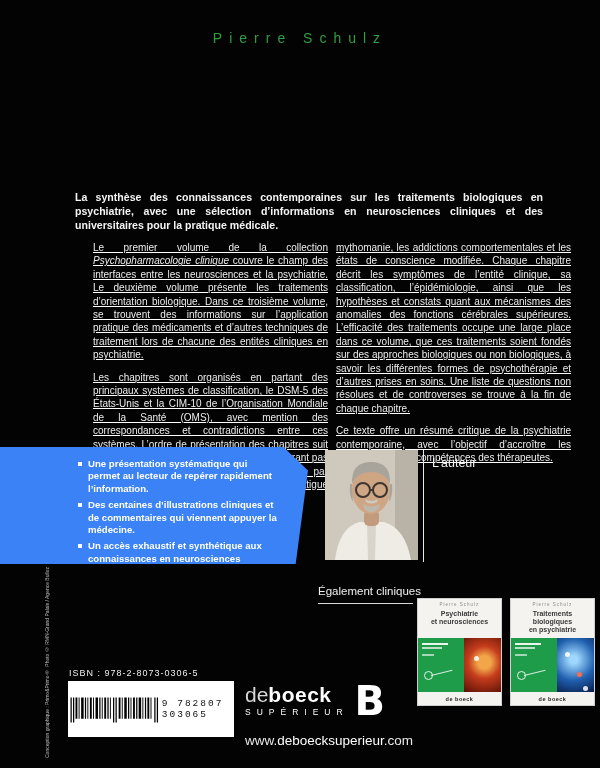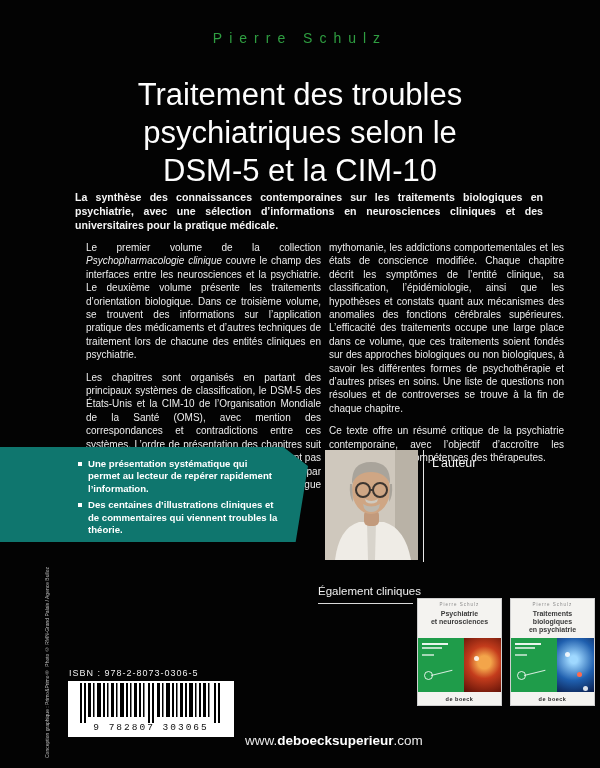--- a/index.html
+++ b/index.html
@@ -16,29 +16,29 @@
     position:absolute;top:76px;left:0;width:100%;text-align:center;
     font-size:31px;line-height:38px;font-weight:400;color:#fdfdfd;
   }
   
   .lead{
     position:absolute;top:190px;left:75px;width:468px;
     font-size:10.6px;line-height:14.2px;font-weight:700;text-align:justify;color:#f4f4f4;
   }
   
   .columns{
-    position:absolute;top:241px;left:86px;width:478px;display:flex;gap:8px;
+    position:absolute;top:241px;left:93px;width:478px;display:flex;gap:8px;text-decoration:underline;
   }
   .col{width:237px;font-size:10px;line-height:13.4px;text-align:justify;color:#ededed;}
   .col p{margin:0 0 9px 0;}
   .italic{font-style:italic;}
   
   .green-box{
-    position:absolute;top:447px;left:0;width:308px;height:95px;
-    background:#0f766e;
+    position:absolute;top:447px;left:0;width:308px;height:117px;
+    background:#3b82f6;
     -webkit-clip-path:polygon(0 0,92% 0,100% 20%,96% 100%,0 100%);
     clip-path:polygon(0 0,92% 0,100% 20%,96% 100%,0 100%);
     box-sizing:border-box;padding:11px 26px 0 78px;
   }
   .green-box .bullet-item{
     display:flex;margin-bottom:4px;font-size:9.6px;line-height:12.4px;font-weight:700;color:#fff;
   }
   .bullet-sq{
     flex:0 0 auto;width:4px;height:4px;background:#fff;margin:4px 6px 0 0;
   }
@@ -90,54 +90,49 @@
   .credits{
     position:absolute;left:44px;top:672px;height:86px;
     writing-mode:vertical-rl;transform:rotate(180deg);
     font-size:5px;line-height:7px;color:#bdbdbd;white-space:nowrap;
   }
   .isbn-label{
     position:absolute;top:668px;left:69px;font-size:9px;letter-spacing:1px;color:#efefef;text-align:right;
   }
   .barcode{
     position:absolute;top:681px;left:68px;width:166px;height:56px;background:#fff;
-    display:flex;flex-direction:column;align-items:center;
+    display:flex;align-items:center;
   }
   .barcode svg{display:block;margin-top:2px;}
   .barcode-number{
     font-family:"Liberation Mono",monospace;font-size:9.5px;color:#111;letter-spacing:2px;margin-top:-1px;
   }
   .ref-code{
     position:absolute;top:776px;left:86px;font-size:9.5px;letter-spacing:1.5px;color:#f2f2f2;
     font-family:Liberation Mono, monospace;font-weight:700;
   }
   .pub-logo{position:absolute;top:684px;left:245px;display:flex;align-items:flex-start;}
   .pub-words{display:flex;flex-direction:column;}
   .pub-name{font-size:21px;line-height:22px;color:#fff;}
   .pub-name .light{font-weight:400;color:#d8d8d8;}
   .pub-name .bold{font-weight:700;letter-spacing:.5px;}
   .pub-sub{font-size:8.5px;letter-spacing:6px;color:#fff;margin-top:1px;}
   .pub-mark{
     font-size:40px;font-weight:700;line-height:34px;color:#fff;margin-left:6px;
     font-family:"DejaVu Sans",sans-serif;
   }
   .website{position:absolute;top:733px;left:245px;font-size:13.5px;color:#e9e9e9;}
-  .website .wbold{font-weight:700;color:#fff;}
+  .website .wbold{font-weight:400;color:#fff;}
 </style>
 </head>
 <body>
 
 <div class="page">
 
   <div class="top-author">Pierre Schulz</div>
-  <div class="main-title">
-    <div>Traitement des troubles</div>
-    <div>psychiatriques selon le</div>
-    <div>DSM-5 et la CIM-10</div>
-  </div>
 
   <div class="lead">La synthèse des connaissances contemporaines sur les traitements biologiques en psychiatrie, avec une sélection d’informations en neurosciences cliniques et des universitaires pour la pratique médicale.</div>
 
   <div class="columns">
     <div class="col">
       <p><span>Le premier volume de la collection </span><span class="italic">Psychopharmacologie clinique</span><span> couvre le champ des interfaces entre les neurosciences et la psychiatrie. Le deuxième volume présente les traitements d’orientation biologique. Dans ce troisième volume, se trouvent des informations sur l’application pratique des médicaments et d’autres techniques de traitement lors de chacune des entités cliniques en psychiatrie.</span></p>
       <p>Les chapitres sont organisés en partant des principaux systèmes de classification, le DSM-5 des États-Unis et la CIM-10 de l’Organisation Mondiale de la Santé (OMS), avec mention des correspondances et contradictions entre ces systèmes. L’ordre de présentation des chapitres suit celui du DSM-5. Des entités cliniques ne figurant pas dans le DSM-5 ou la CIM-10 sont ajoutées, par exemple l’obésité, la fibromyalgie, la fatigue chronique, la</p>
     </div>
     <div class="col">
       <p>mythomanie, les addictions comportementales et les états de conscience modifiée. Chaque chapitre décrit les symptômes de l’entité clinique, sa classification, l’épidémiologie, ainsi que les hypothèses et constats quant aux mécanismes des anomalies des fonctions cérébrales supérieures. L’efficacité des traitements occupe une large place dans ce volume, que ces traitements soient fondés sur des approches biologiques ou non biologiques, à savoir les différentes formes de psychothérapie et d’autres prises en soins. Une liste de questions non résolues et de controverses se trouve à la fin de chaque chapitre.</p>
@@ -145,21 +140,21 @@
     </div>
   </div>
 
   <div class="green-box">
     <div class="bullet-item">
       <span class="bullet-sq"></span>
       <span>Une présentation systématique qui permet au lecteur de repérer rapidement l’information.</span>
     </div>
     <div class="bullet-item">
       <span class="bullet-sq"></span>
-      <span>Des centaines d’illustrations cliniques et de commentaires qui viennent troubles la théorie.</span>
+      <span>Des centaines d’illustrations cliniques et de commentaires qui viennent appuyer la médecine.</span>
     </div>
     <div class="bullet-item">
       <span class="bullet-sq"></span>
       <span>Un accès exhaustif et synthétique aux connaissances en neurosciences cliniques, psychiatrie et psychopharmacologie.</span>
     </div>
     <div class="bullet-item">
       <span class="bullet-sq"></span>
       <span>Une synthèse critique de l’utilisation des médicaments psychotropes.</span>
     </div>
   </div>
@@ -286,18 +281,27 @@
           <rect x="132" y="0" width="1.5" height="34"></rect>
         <rect x="138" y="0" width="2" height="40"></rect>
           <rect x="142" y="0" width="2" height="40"></rect>
       </g>
     </svg>
     <div class="barcode-number">9 782807 303065</div>
   </div>
 
   <div class="ref-code">PSYNEURO3</div>
 
+  <div class="pub-logo">
+    <div class="pub-words">
+      <div class="pub-name">
+        <span class="light">de</span><span class="bold">boeck</span>
+      </div>
+      <div class="pub-sub">SUPÉRIEUR</div>
+    </div>
+    <div class="pub-mark">B</div>
+  </div>
 
   <div class="website">
     <span>www.</span><span class="wbold">deboecksuperieur</span><span>.com</span>
   </div>
 
 </div>
 
 </body></html>

